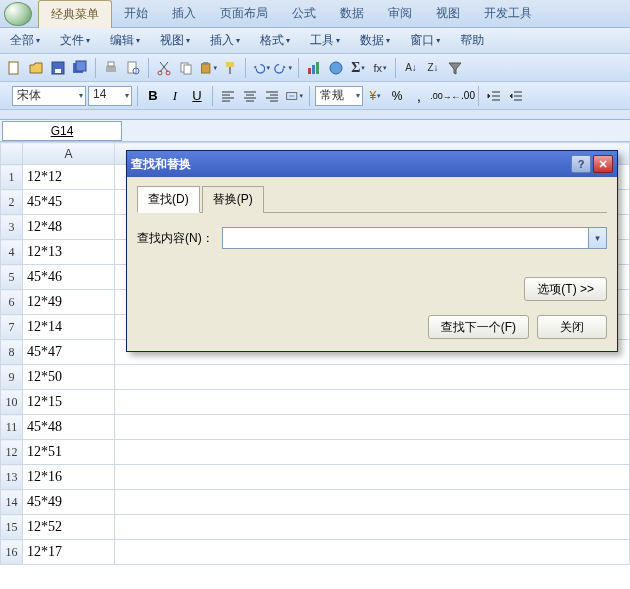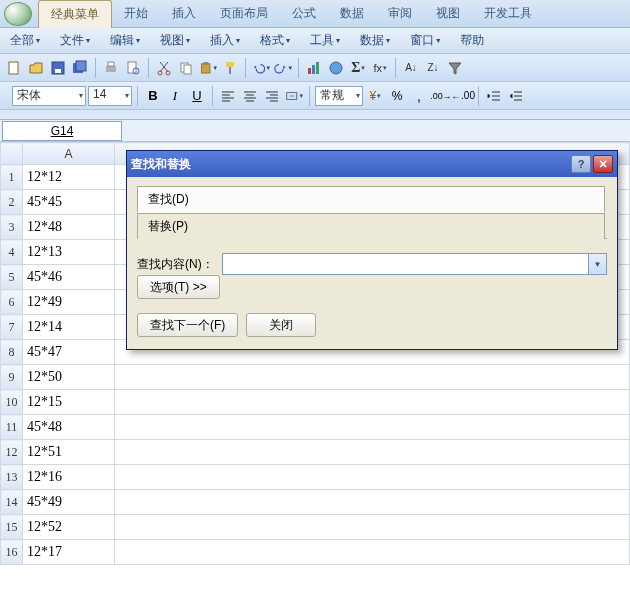--- a/index.html
+++ b/index.html
@@ -42,28 +42,28 @@
   table.grid td.rowh { background: linear-gradient(#f3f7fd,#dce6f4); text-align: center; font-size: 12px; color: #3a3a3a; width: 22px; }
   .colA { width: 92px; }
   
   
   .dialog { position: absolute; left: 126px; top: 150px; width: 492px; background: #ece9d8; border: 1px solid #0a246a; box-shadow: 4px 4px 6px rgba(0,0,0,.3); }
   .dlg-title { background: linear-gradient(#5a7edc,#3b5fc0); height: 26px; display: flex; align-items: center; padding: 0 4px; color: #fff; font-weight: bold; font-size: 13px; }
   .dlg-title .spacer { flex: 1; }
   .dlg-title .tbtn2 { width: 20px; height: 18px; background: linear-gradient(#e8a0a0,#c83030); border: 1px solid #802020; border-radius: 2px; display: flex; align-items: center; justify-content: center; color: #fff; font-weight: bold; font-size: 11px; margin-left: 2px; }
   .dlg-title .tbtn2.help { background: linear-gradient(#d0dcf0,#9ab0e0); border-color: #6080b0; color: #2a4a7a; }
   .dlg-body { padding: 8px 10px 12px; }
-  .dlg-tabs { display: flex; border-bottom: 1px solid #aca899; margin-bottom: 14px; flex-direction: column; }
+  .dlg-tabs { display: flex; border-bottom: 1px solid #aca899; margin-bottom: 14px; }
   .dlg-tab { padding: 4px 10px; border: 1px solid #aca899; border-bottom: none; background: #ece9d8; margin-right: 2px; position: relative; top: 1px; font-size: 12px; }
   .dlg-tab.active { background: #fcfcfa; border-bottom: 1px solid #fcfcfa; }
-  .dlg-row { display: flex; align-items: center; gap: 8px; }
+  .dlg-row { display: flex; align-items: center; gap: 8px; margin-bottom: 28px; }
   .dlg-row label { font-size: 12px; }
   .combo { flex: 1; height: 22px; border: 1px solid #7f9db9; background: #fff; position: relative; }
   .combo .arr { position: absolute; right: 0; top: 0; width: 18px; height: 20px; background: linear-gradient(#e4eefb,#cadef5); border-left: 1px solid #7f9db9; display: flex; align-items: center; justify-content: center; font-size: 9px; color: #2a4a7a; }
-  .dlg-btns { display: flex; justify-content: flex-start; gap: 8px; }
+  .dlg-btns { display: flex; justify-content: flex-end; gap: 8px; }
   .dlg-btns.mid { margin-bottom: 14px; }
   .btn { height: 24px; padding: 0 12px; border: 1px solid #aca899; background: linear-gradient(#fefefe,#e8e8e0); border-radius: 3px; font-size: 12px; display: flex; align-items: center; }
   
   
   svg.ic { width: 16px; height: 16px; }
 </style>
 </head>
 <body>
 
 <div class="ribbon-tabs">

